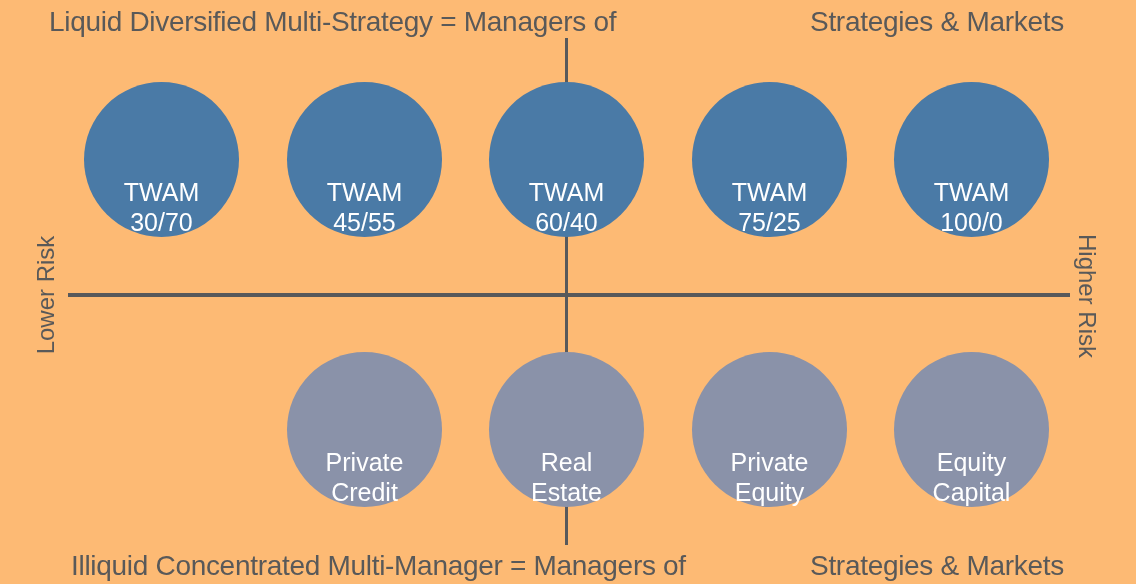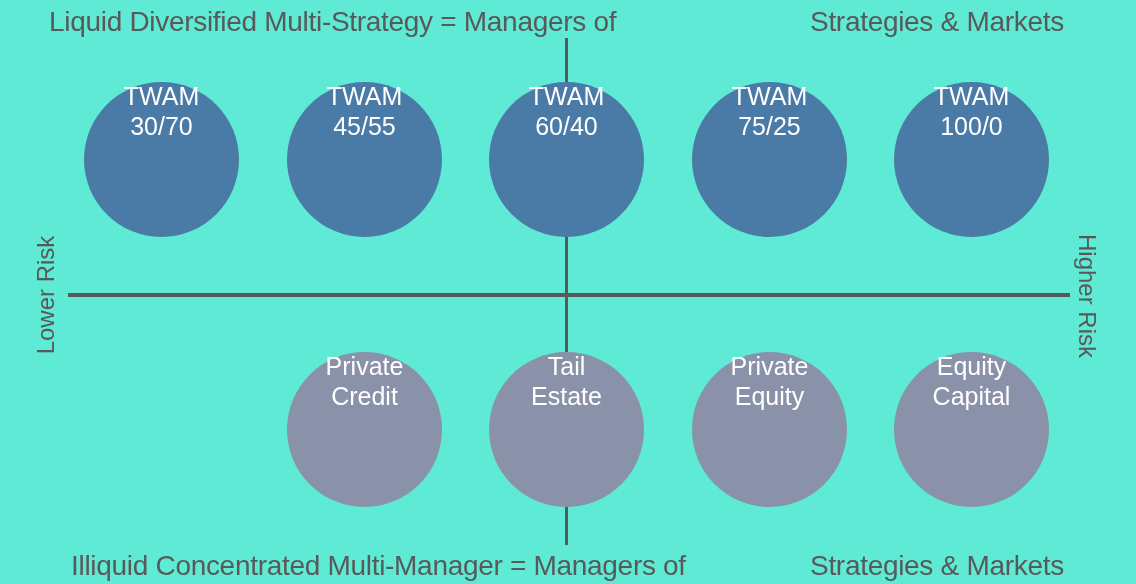--- a/index.html
+++ b/index.html
@@ -4,21 +4,21 @@
 <style>
   html, body {
     margin: 0;
     padding: 0;
     background: #ffffff;
   }
   #stage {
     position: relative;
     width: 1136px;
     height: 584px;
-    background: #5eead4;
+    background: #fdba74;
     font-family: "Liberation Sans", sans-serif;
     overflow: hidden;
   }
   .title {
     position: absolute;
     font-size: 28px;
     letter-spacing: -0.3px;
     line-height: 1.1;
     color: var(--text, #595959);
     white-space: nowrap;
@@ -54,21 +54,21 @@
     left: 1087px;
     top: 296px;
     transform: translate(-50%, -50%) rotate(90deg);
   }
   .circle {
     position: absolute;
     width: 155px;
     height: 155px;
     border-radius: 50%;
     display: flex;
-    align-items: flex-start;
+    align-items: flex-end;
     justify-content: center;
     z-index: 2;
   }
   .circle.top-row   { background: var(--top-circle, #4a7aa6); top: 82px; }
   .circle.bottom-row{ background: var(--bottom-circle, #8a92a9); top: 352px; }
   .c1 { left: 84px; }
   .c2 { left: 287px; }
   .c3 { left: 489px; }
   .c4 { left: 692px; }
   .c5 { left: 894px; }
@@ -115,21 +115,21 @@
   <div class="circle top-row c5">
     <div class="circle-label">TWAM
 100/0</div>
   </div>
 
   <div class="circle bottom-row c2">
     <div class="circle-label">Private
 Credit</div>
   </div>
   <div class="circle bottom-row c3">
-    <div class="circle-label">Tail
+    <div class="circle-label">Real
 Estate</div>
   </div>
   <div class="circle bottom-row c4">
     <div class="circle-label">Private
 Equity</div>
   </div>
   <div class="circle bottom-row c5">
     <div class="circle-label">Equity
 Capital</div>
   </div>

